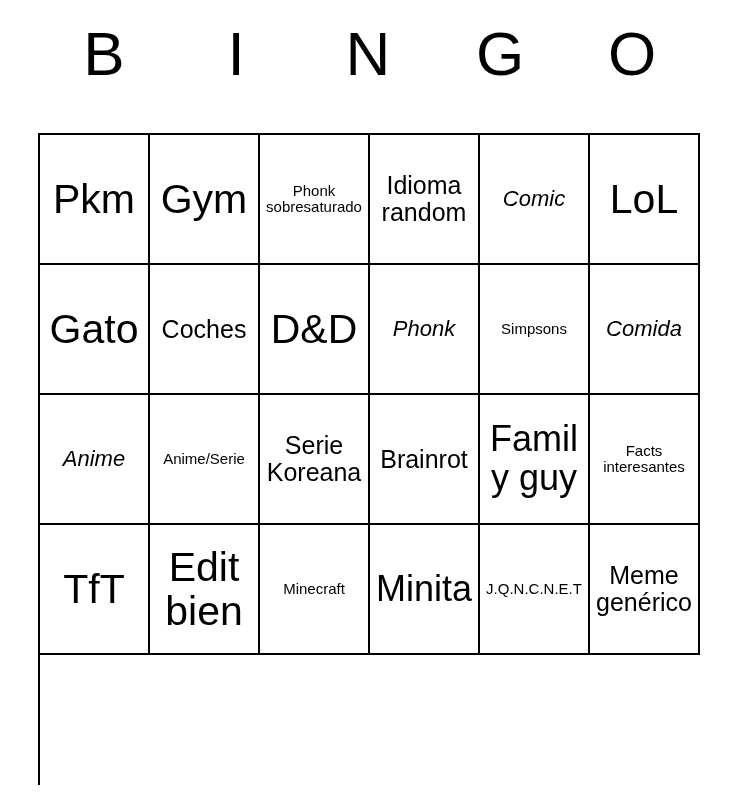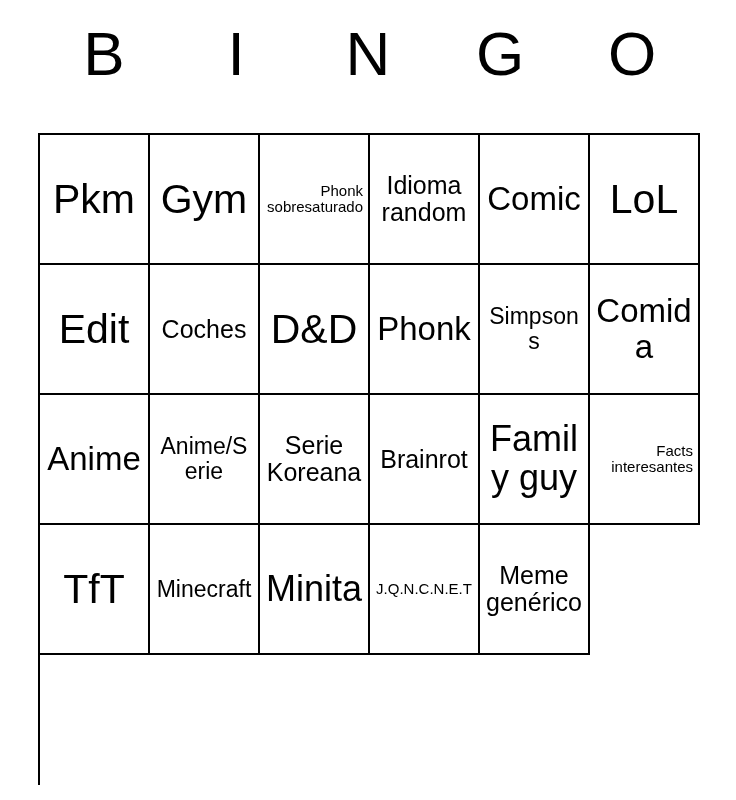--- a/index.html
+++ b/index.html
@@ -57,24 +57,24 @@
     overflow: hidden;
   }
   .cell span {
     display: block;
     line-height: 1.08;
     word-break: break-word;
   }
   
   .fs-xl span { font-size: 41px; }
   .fs-lg span { font-size: 36px; }
-  .fs-md span { font-size: 33px; }
+  .fs-md span { font-size: 22px; font-style: italic; }
   .fs-sm span { font-size: 25px; }
-  .fs-xs span { font-size: 23px; }
-  .fs-xxs span { font-size: 15px; text-align: right; }
+  .fs-xs span { font-size: 15px; }
+  .fs-xxs span { font-size: 15px; }
 </style>
 </head>
 <body>
 
 <div class="card">
 
   <div class="header-row">
     <div class="header-letter">B</div>
     <div class="header-letter">I</div>
     <div class="header-letter">N</div>
@@ -97,21 +97,21 @@
         <span>Idioma random</span>
       </div>
 
     <div class="cell fs-md">
         <span>Comic</span>
       </div>
     <div class="cell fs-xl">
         <span>LoL</span>
       </div>
     <div class="cell fs-xl">
-        <span>Edit</span>
+        <span>Gato</span>
       </div>
     <div class="cell fs-sm">
         <span>Coches</span>
       </div>
     <div class="cell fs-xl">
         <span>D&amp;D</span>
       </div>
 
     <div class="cell fs-md">
         <span>Phonk</span>
@@ -138,20 +138,23 @@
     <div class="cell fs-lg">
         <span>Family guy</span>
       </div>
     <div class="cell fs-xxs">
         <span>Facts interesantes</span>
       </div>
     <div class="cell fs-xl">
         <span>TfT</span>
       </div>
 
+    <div class="cell fs-xl">
+        <span>Edit bien</span>
+      </div>
     <div class="cell fs-xs">
         <span>Minecraft</span>
       </div>
     <div class="cell fs-lg">
         <span>Minita</span>
       </div>
     <div class="cell fs-xxs">
         <span>J.Q.N.C.N.E.T</span>
       </div>
     <div class="cell fs-sm">

